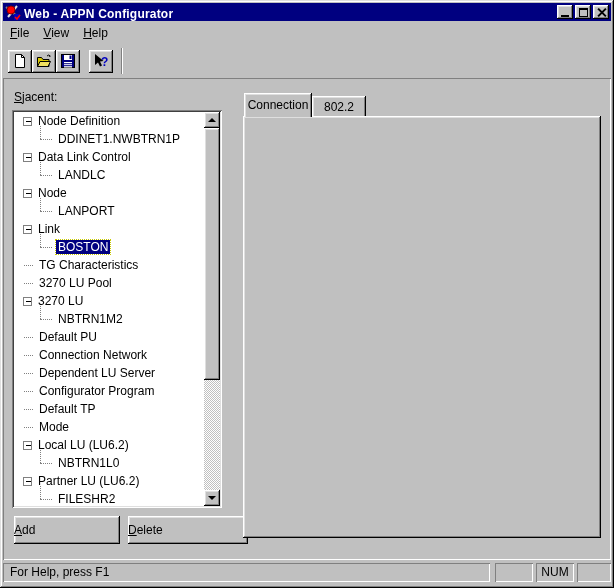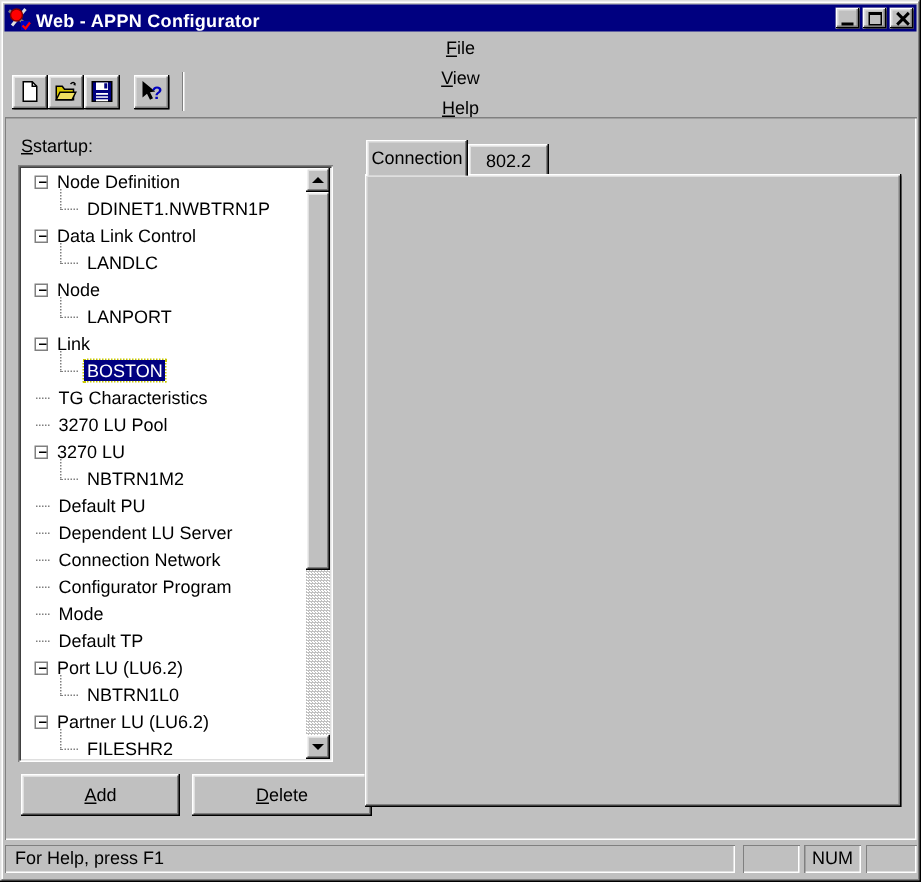--- a/index.html
+++ b/index.html
@@ -21,21 +21,21 @@
     box-shadow: inset -1px -1px 0 #000, inset 1px 1px 0 #fff, inset -2px -2px 0 #808080, inset 2px 2px 0 #dfdfdf;
     display:flex; align-items:center; justify-content:center; }
   .btn-min { right:38px; } .btn-max { right:20px; } .btn-close { right:2px; }
   .glyph-min { width:8px; height:2px; background:#000; margin-top:7px; }
   .glyph-max { width:9px; height:9px; border:1px solid #000; border-top:2px solid #000; }
   .glyph-close { position:relative; width:9px; height:9px; }
   .glyph-close::before,.glyph-close::after { content:""; position:absolute; left:4px; top:-1px; width:2px; height:11px; background:#000; }
   .glyph-close::before { transform:rotate(45deg); } .glyph-close::after { transform:rotate(-45deg); }
 
   
-  .menubar { left:3px; top:22px; width:608px; height:21px; display:flex; align-items:center; gap:0;flex-direction:column; }
+  .menubar { left:3px; top:22px; width:608px; height:21px; display:flex; align-items:center; gap:0; }
   .menu-item { padding:3px 7px; }
   .toolbar { left:3px; top:44px; width:608px; height:34px; display:flex; align-items:center; }
   .tb-btn { width:24px; height:23px; background:#c0c0c0; display:flex; align-items:center; justify-content:center;
     box-shadow: inset -1px -1px 0 #000, inset 1px 1px 0 #fff, inset -2px -2px 0 #808080, inset 2px 2px 0 #dfdfdf; }
   .tb-gap { width:9px; } .tb-left { width:5px; }
   .tb-sep { width:2px; height:26px; margin-left:8px; box-shadow: inset 1px 0 0 #808080, inset -1px 0 0 #fff; }
 
   
   .client { left:3px; top:78px; width:608px; height:482px; background:#c0c0c0; box-shadow: inset 1px 1px 0 #808080, inset -1px -1px 0 #fff; }
 
@@ -59,21 +59,21 @@
   .sb-btn { position:absolute; left:0; width:16px; height:16px; background:#c0c0c0;
     box-shadow: inset -1px -1px 0 #000, inset 1px 1px 0 #fff, inset -2px -2px 0 #808080, inset 2px 2px 0 #dfdfdf;
     display:flex; align-items:center; justify-content:center; }
   .sb-up { top:0; } .sb-down { bottom:0; }
   .arr-up { width:0; height:0; border-left:4px solid transparent; border-right:4px solid transparent; border-bottom:4px solid #000; }
   .arr-dn { width:0; height:0; border-left:4px solid transparent; border-right:4px solid transparent; border-top:4px solid #000; }
   .sb-thumb { position:absolute; left:0; top:16px; width:16px; height:252px; background:#c0c0c0;
     box-shadow: inset -1px -1px 0 #000, inset 1px 1px 0 #fff, inset -2px -2px 0 #808080, inset 2px 2px 0 #dfdfdf; }
 
   
-  .pushbtn { background:#c0c0c0; display:flex; align-items:center; justify-content:center;
+  .pushbtn { background:#c0c0c0; display:flex; align-items:center; justify-content:flex-start;
     box-shadow: inset -1px -1px 0 #000, inset 1px 1px 0 #fff, inset -2px -2px 0 #808080, inset 2px 2px 0 #dfdfdf; }
 
   
   .tab { display:flex; align-items:center; justify-content:center; background:#c0c0c0; }
   .tab-active { left:244px; top:93px; width:68px; height:24px; z-index:3;
     box-shadow: inset -1px 0 0 #000, inset 1px 1px 0 #fff, inset -2px 0 0 #808080, inset 2px 2px 0 #dfdfdf; }
   .tab-idle { left:312px; top:96px; width:54px; height:21px; z-index:1;
     box-shadow: inset -1px 0 0 #000, inset 1px 1px 0 #fff, inset -2px 0 0 #808080, inset 2px 2px 0 #dfdfdf; }
   .tabpanel { left:243px; top:116px; width:358px; height:422px; background:#c0c0c0; z-index:2;
     box-shadow: inset -1px -1px 0 #000, inset 1px 1px 0 #fff, inset -2px -2px 0 #808080, inset 2px 2px 0 #dfdfdf; }
@@ -163,21 +163,21 @@
       <svg width="16" height="16" viewBox="0 0 16 16">
         <path d="M2 1 l0 11 3 -2.5 2 4 2 -1 -2 -4 3.5 -0.5 z" fill="#000"></path>
         <text x="8" y="13" font-family="Liberation Sans, sans-serif" font-size="12" font-weight="bold" fill="#0000c0">?</text>
       </svg>
     </span>
     <span class="tb-sep"></span>
   </div>
 
   <div class="abs client"></div>
 
-  <span class="abs sections-label"><span class="mn">S</span><span>startup:</span></span>
+  <span class="abs sections-label"><span class="mn">S</span><span>jacent:</span></span>
 
   <div class="abs treebox sunken">
     <div class="tree-inner">
       <div class="trow">
           <span class="ebox"></span>
           <span class="tlabel">Node Definition</span>
         </div>
       <div class="trow child">
           <span class="tick"></span>
           <span class="tlabel">DDINET1.NWBTRN1P</span>
@@ -221,41 +221,41 @@
       <div class="trow child">
           <span class="tick"></span>
           <span class="tlabel">NBTRN1M2</span>
         </div>
       <div class="trow">
           <span class="tick"></span>
           <span class="tlabel">Default PU</span>
         </div>
       <div class="trow">
           <span class="tick"></span>
+          <span class="tlabel">Connection Network</span>
+        </div>
+      <div class="trow">
+          <span class="tick"></span>
           <span class="tlabel">Dependent LU Server</span>
         </div>
       <div class="trow">
           <span class="tick"></span>
-          <span class="tlabel">Connection Network</span>
-        </div>
-      <div class="trow">
-          <span class="tick"></span>
           <span class="tlabel">Configurator Program</span>
         </div>
       <div class="trow">
           <span class="tick"></span>
+          <span class="tlabel">Default TP</span>
+        </div>
+      <div class="trow">
+          <span class="tick"></span>
           <span class="tlabel">Mode</span>
         </div>
       <div class="trow">
-          <span class="tick"></span>
-          <span class="tlabel">Default TP</span>
-        </div>
-      <div class="trow">
-          <span class="ebox"></span>
-          <span class="tlabel">Port LU (LU6.2)</span>
+          <span class="ebox"></span>
+          <span class="tlabel">Local LU (LU6.2)</span>
         </div>
       <div class="trow child">
           <span class="tick"></span>
           <span class="tlabel">NBTRN1L0</span>
         </div>
       <div class="trow">
           <span class="ebox"></span>
           <span class="tlabel">Partner LU (LU6.2)</span>
         </div>
       <div class="trow child">

